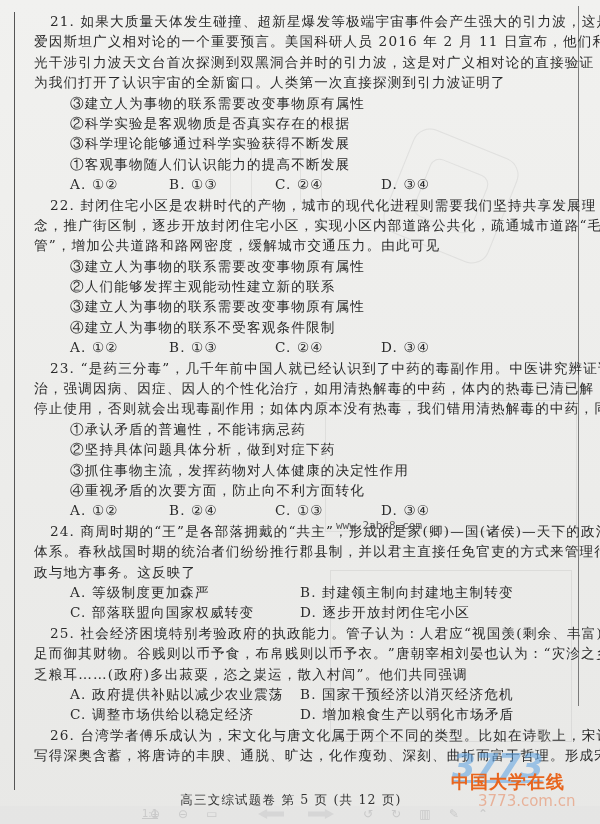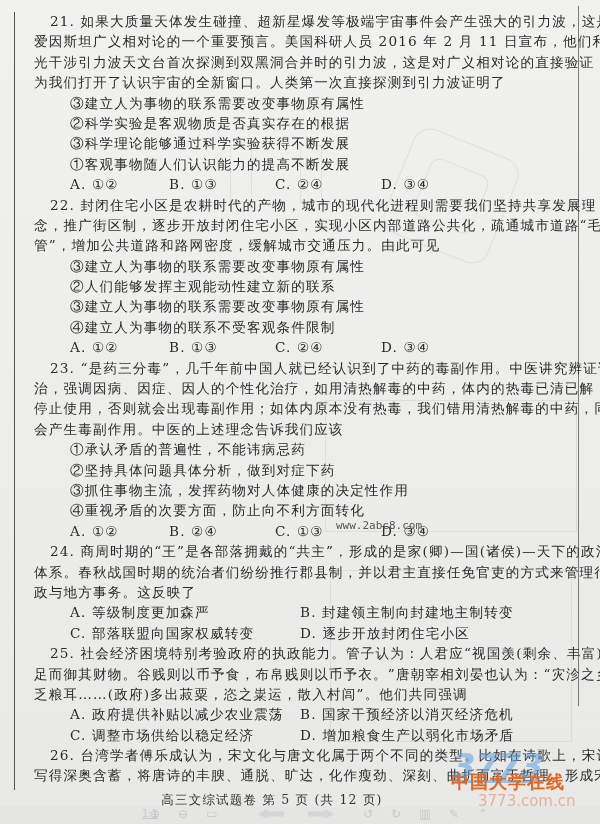--- a/index.html
+++ b/index.html
@@ -27,21 +27,21 @@
   .opts4 span { display: inline-block; }
   .opts4 .o1 { width: 99px; } .opts4 .o2 { width: 106px; } .opts4 .o3 { width: 106px; }
   .opts2 { padding-left: 36px; display: flex; }
   .opts2 span:first-child { width: 230px; display: inline-block; }
   .watermark-site {
     position: absolute; left: 336px; top: 519px; font-family: "DejaVu Sans Mono", monospace;
     font-size: 11px; color: #555; letter-spacing: 0;
   }
   .footer {
     position: absolute; left: 0; width: 544px; top: 792px; text-align: center;
-    font-size: 12.5px; letter-spacing: 1.2px; color: #333;
+    font-size: 12.5px; letter-spacing: 1.2px; color: #333; padding-left: 19px;
   }
   .toolbar {
     position: absolute; left: 0; top: 806px; width: 600px; height: 18px;
     background: rgba(228,228,226,.7);
   }
   .tool {
     position: absolute; top: 806px; height: 16px; color: #c9c9c9; font-family: "DejaVu Sans", sans-serif;
     font-size: 12px; line-height: 16px; text-align: center;
   }
   .arrow { position: absolute; top: 809px; height: 10px; background: #d6d6d6; }
@@ -102,21 +102,20 @@
     <div class="line opts4">
       <span class="o1">A. ①②</span>
       <span class="o2">B. ①③</span>
       <span class="o3">C. ②④</span>
       <span>D. ③④</span>
     </div>
 
     <div class="line indent1">23. “是药三分毒”，几千年前中国人就已经认识到了中药的毒副作用。中医讲究辨证论</div>
     <div class="line">治，强调因病、因症、因人的个性化治疗，如用清热解毒的中药，体内的热毒已清已解，就应该</div>
     <div class="line">停止使用，否则就会出现毒副作用；如体内原本没有热毒，我们错用清热解毒的中药，同样也</div>
-    <div class="line">会产生毒副作用。中医的上述理念告诉我们应该</div>
     <div class="line indent2">①承认矛盾的普遍性，不能讳病忌药</div>
     <div class="line indent2">②坚持具体问题具体分析，做到对症下药</div>
     <div class="line indent2">③抓住事物主流，发挥药物对人体健康的决定性作用</div>
     <div class="line indent2">④重视矛盾的次要方面，防止向不利方面转化</div>
     <div class="line opts4">
       <span class="o1">A. ①②</span>
       <span class="o2">B. ②④</span>
       <span class="o3">C. ①③</span>
       <span>D. ③④</span>
     </div>

